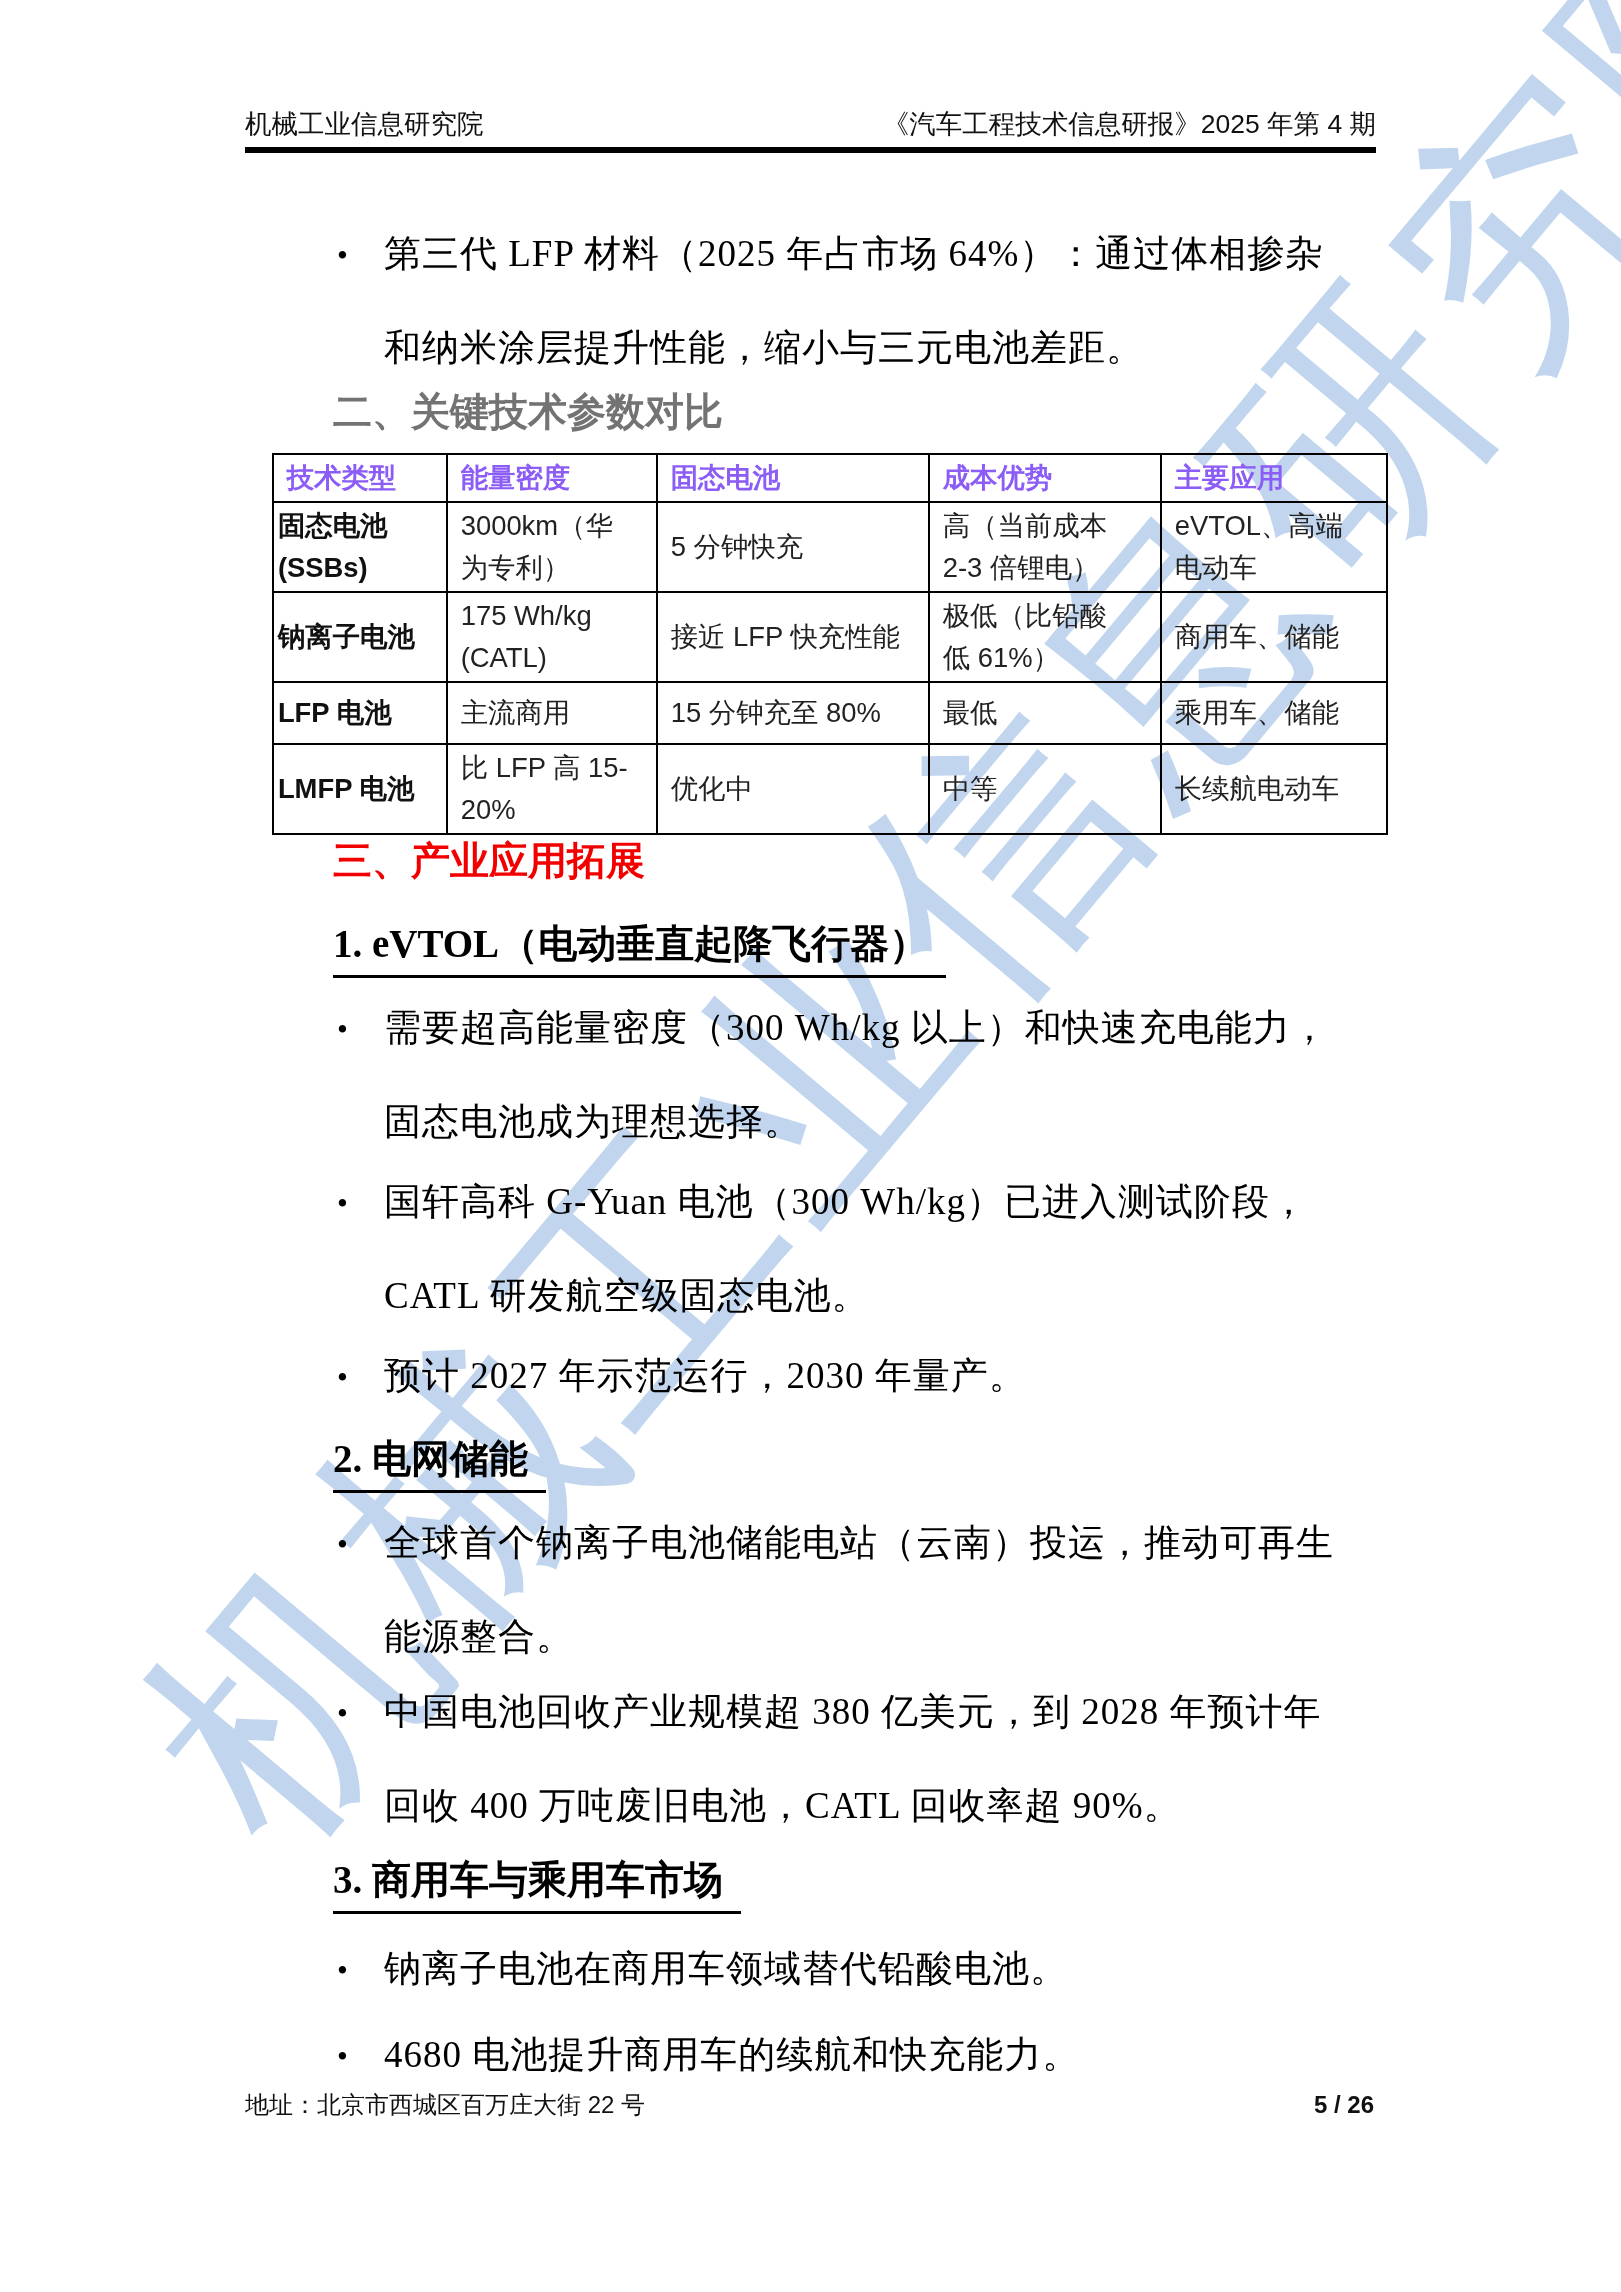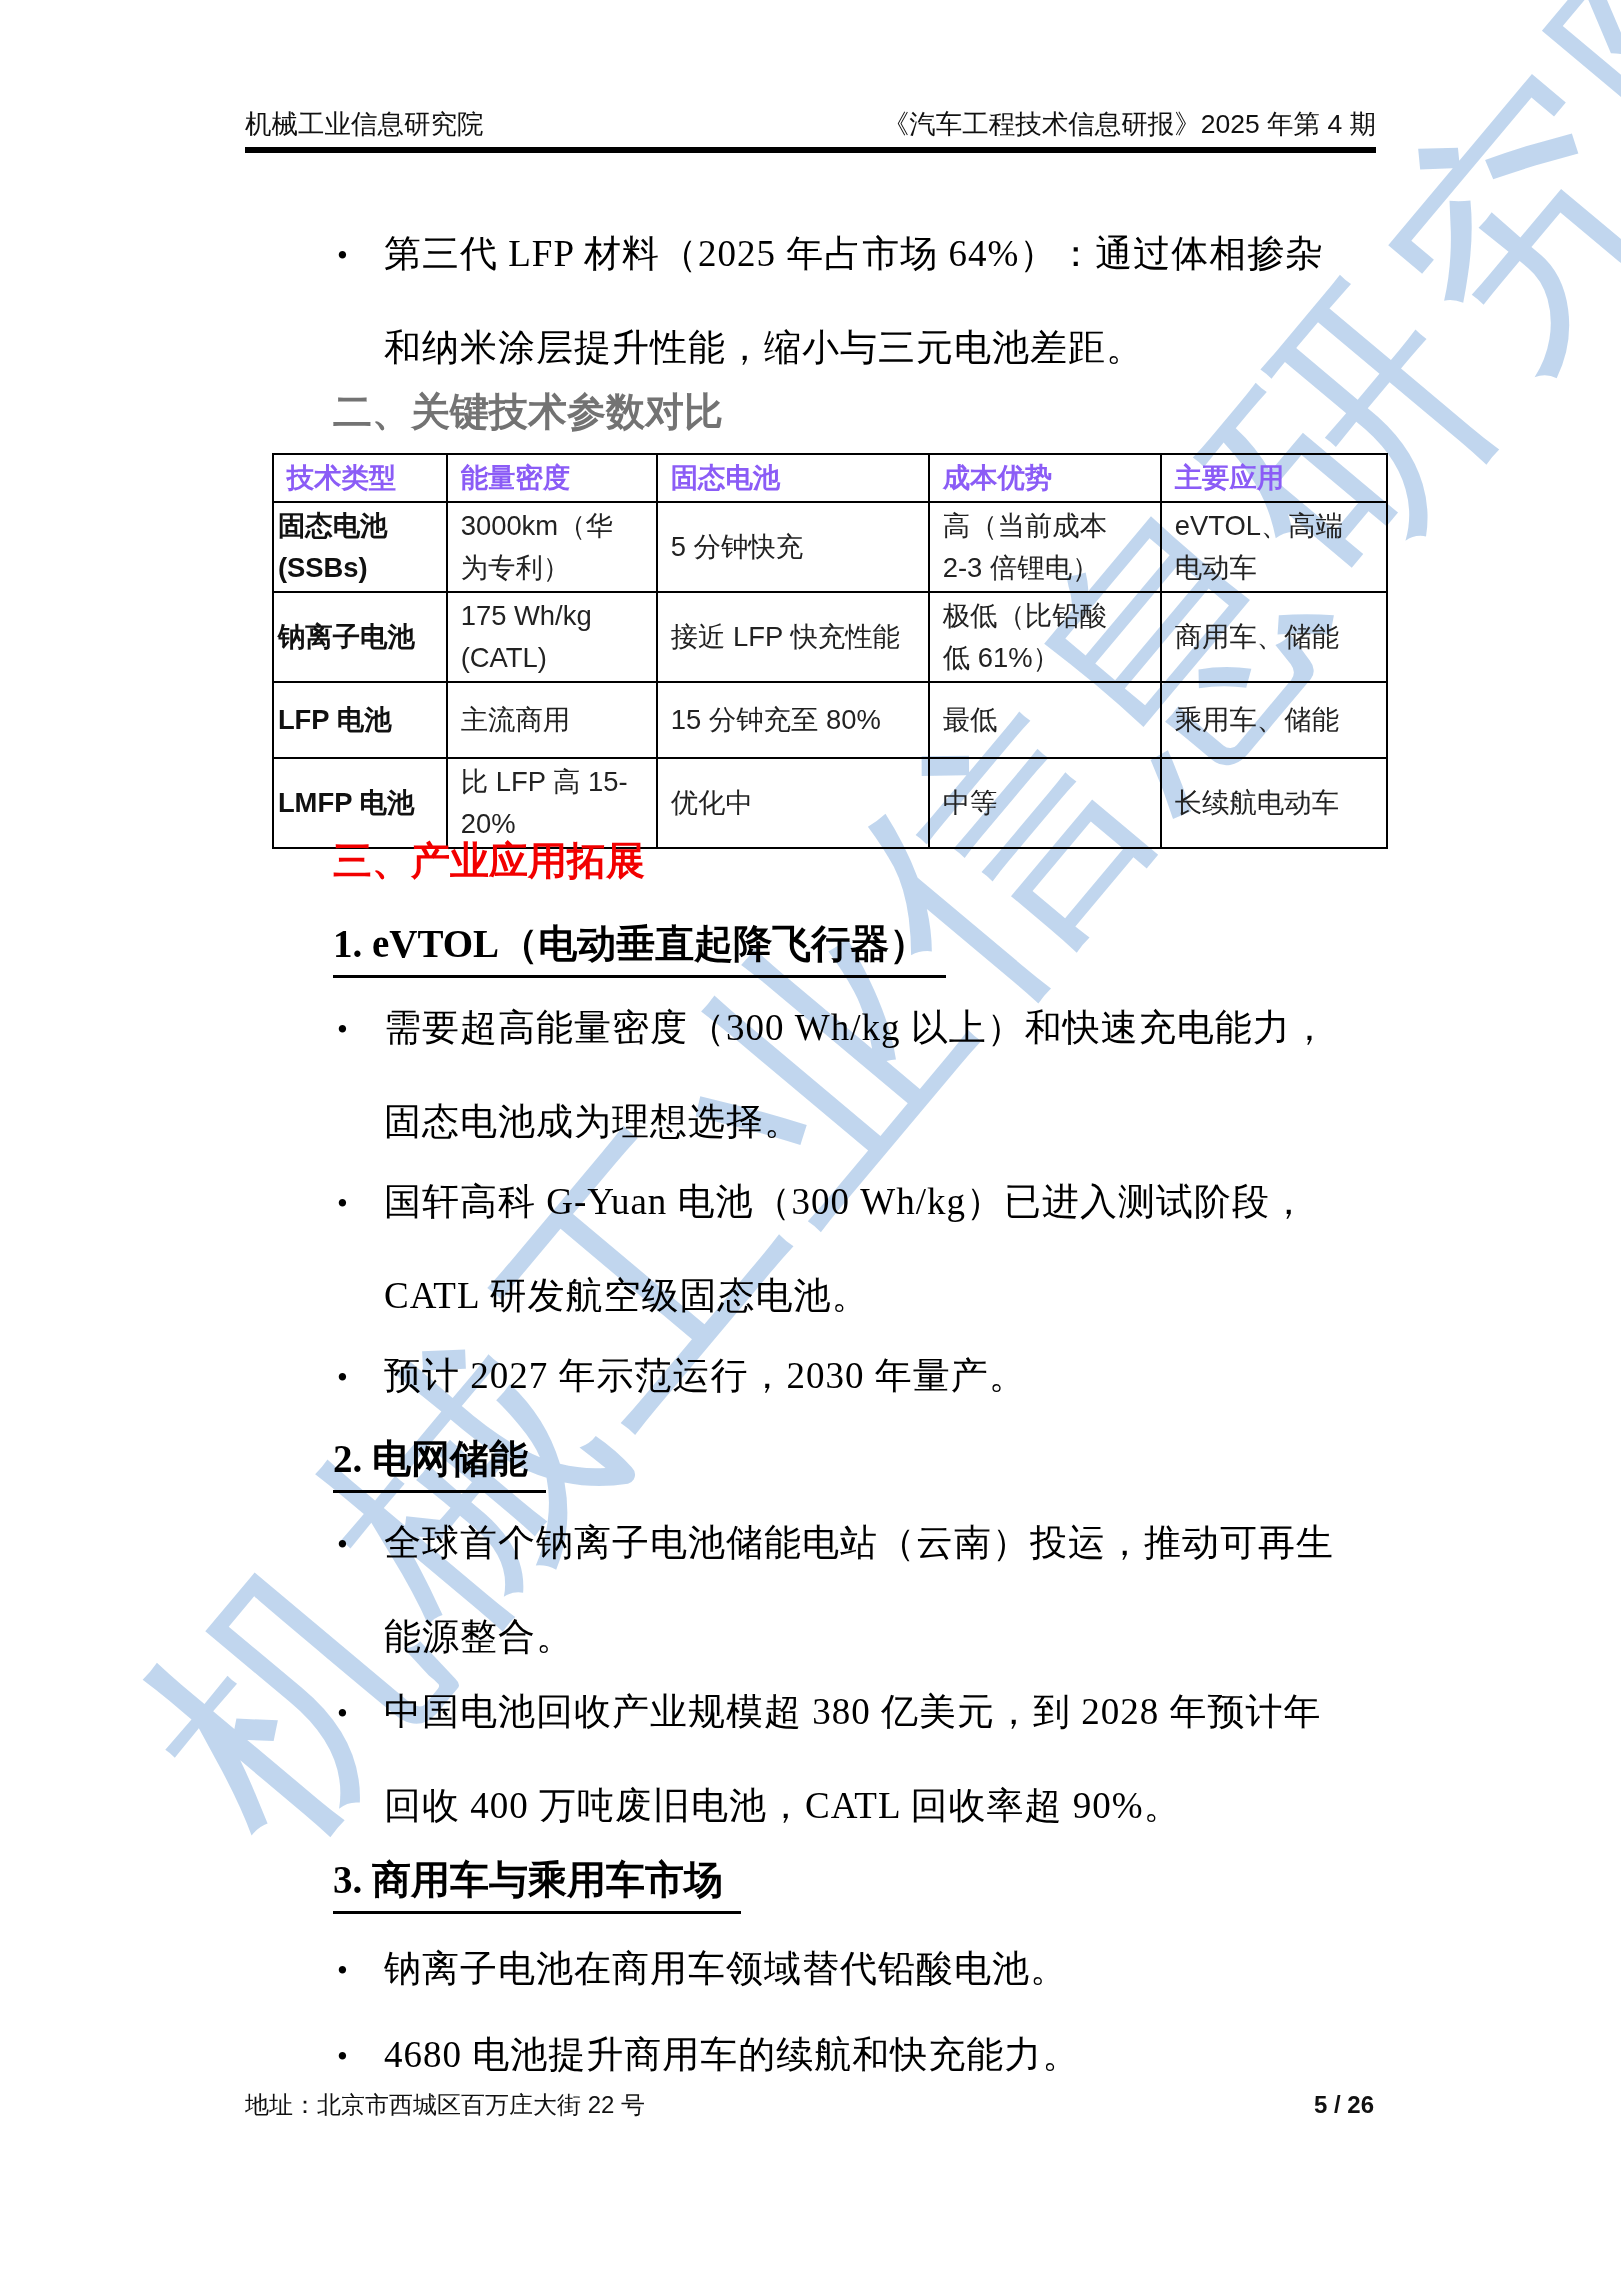--- a/index.html
+++ b/index.html
@@ -42,21 +42,21 @@
     font-size:27.4px;color:#222;
   }
   table.tech td,table.tech th{
     border:2px solid #000;border-top-width:2.9px;border-bottom-width:2.9px;
     padding:2px 7.8px 2px 12.7px;vertical-align:middle;line-height:42px;
     white-space:pre-line;text-align:left;font-weight:normal;
   }
   table.tech{border:2.9px solid #000;}
   table.tech tr.h{height:43px;} table.tech tr.h th{font-weight:bold;color:#8b5cf6;}
   table.tech tr.r1{height:85px;} table.tech tr.r2{height:88px;}
-  table.tech tr.r3{height:76px;} table.tech tr.r4{height:81px;}
+  table.tech tr.r3{height:62px;} table.tech tr.r4{height:81px;}
   table.tech th.rowhead{font-weight:bold;padding-left:3.9px;color:#111;}
   
   .ftr{position:absolute;top:2088px;font-size:24px;line-height:33px;
        font-family:"Liberation Sans","DejaVu Sans",sans-serif;color:#111;}
   .ftr.left{left:245px;}
   .ftr.right{right:247px;font-weight:bold;}
   
   #b1{top:207px;} #sec2{top:388px;} #sec3{top:837px;}
   #h-evtol{top:918px;} #b2{top:981px;} #b3{top:1155px;} #b4{top:1329px;}
   #h-grid{top:1433px;} #b5{top:1496px;} #b6{top:1665px;}

